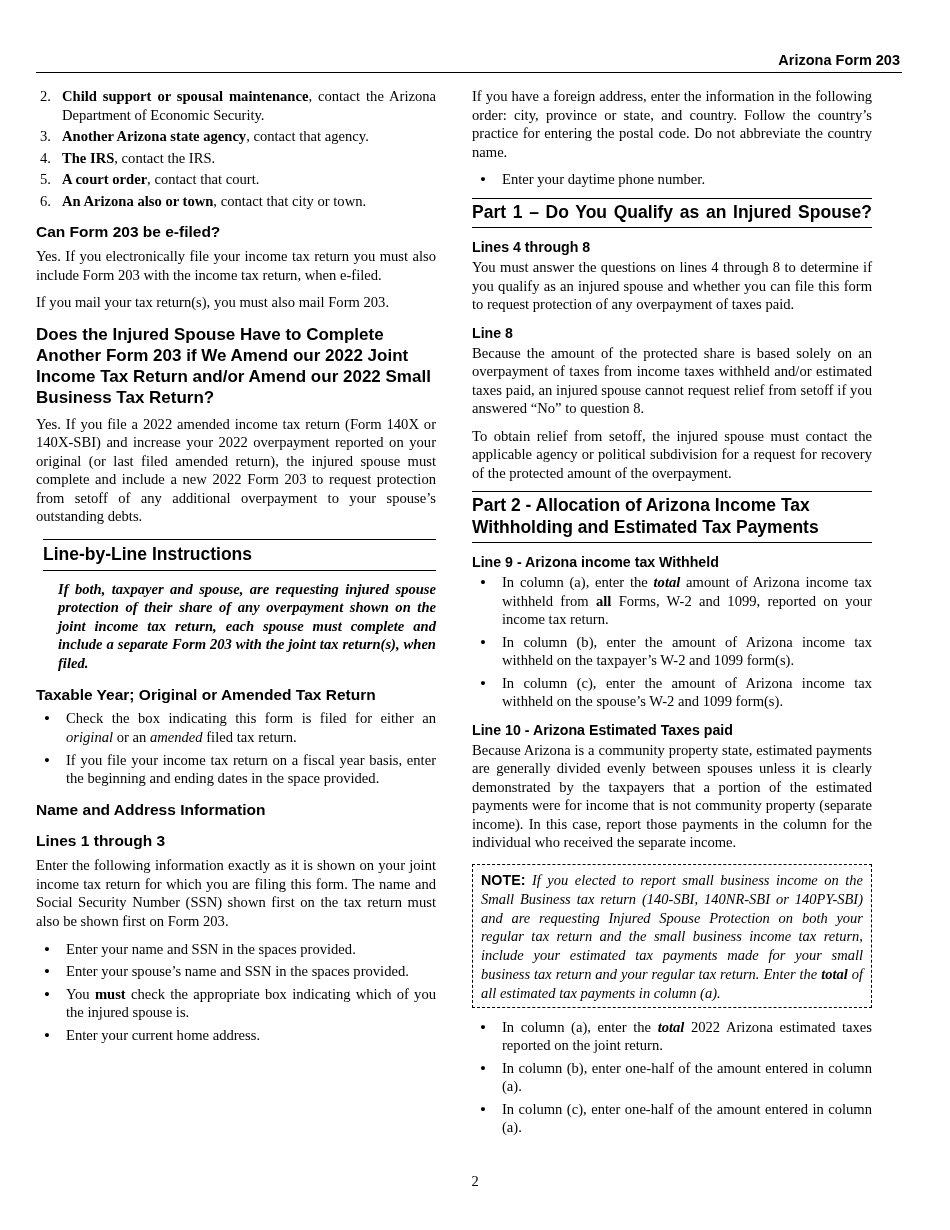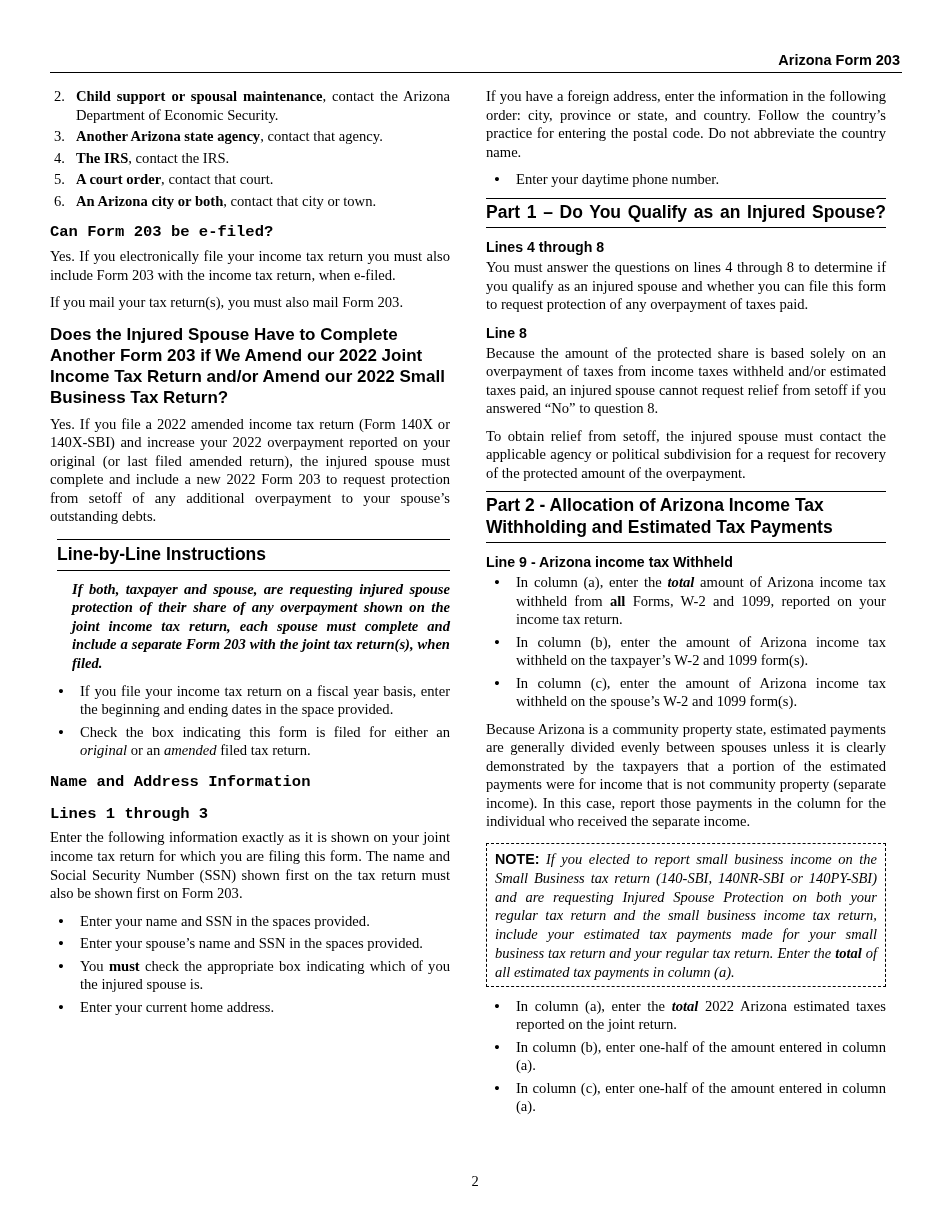--- a/index.html
+++ b/index.html
@@ -12,21 +12,21 @@
     height: 1230px;
     font-family: "Liberation Serif", serif;
     color: #000000;
     position: relative;
   }
   .page {
     position: relative;
     width: 950px;
     height: 1212px;
     box-sizing: border-box;
-    padding: 52px 48px 30px 50px;
+    padding: 52px 48px 30px 36px;
   }
   .header {
     text-align: right;
     font-family: "Liberation Sans", sans-serif;
     font-size: 14.5px;
     font-weight: bold;
     padding-right: 2px;
     padding-bottom: 4px;
   }
   .header-rule {
@@ -74,21 +74,21 @@
     margin-bottom: 4px;
   }
   ul.bullets > li::before {
     content: "\2022";
     position: absolute;
     left: 8px;
     top: -1px;
     font-size: 17px;
   }
   h2.sans {
-    font-family: Liberation Mono, monospace;
+    font-family: Liberation Sans, sans-serif;
     font-size: 15.5px;
     font-weight: bold;
     margin: 13px 0 5px 0;
     line-height: 1.22;
   }
   h3.sans-sm {
     font-family: "Liberation Sans", sans-serif;
     font-size: 14.2px;
     font-weight: bold;
     margin: 11px 0 3px 0;
@@ -195,44 +195,45 @@
         <li>
           <span class="num">4.</span>
           <b>The IRS</b><span>, contact the IRS.</span>
         </li>
         <li>
           <span class="num">5.</span>
           <b>A court order</b><span>, contact that court.</span>
         </li>
         <li>
           <span class="num">6.</span>
-          <b>An Arizona city or both</b><span>, contact that city or town.</span>
+          <b>An Arizona also or town</b><span>, contact that city or town.</span>
         </li>
       </ul>
 
       <h2 class="sans">Can Form 203 be e-filed?</h2>
       <p>Yes.  If you electronically file your income tax return you must also include Form 203 with the income tax return, when e-filed.</p>
       <p>If you mail your tax return(s), you must also mail Form 203.</p>
 
       <h2 class="big-sans">Does the Injured Spouse Have to Complete Another Form 203 if We Amend our 2022 Joint Income Tax Return and/or Amend our 2022 Small Business Tax Return?</h2>
       <p>Yes.  If you file a 2022 amended income tax return (Form 140X or 140X-SBI) and increase your 2022 overpayment reported on your original (or last filed amended return), the injured spouse must complete and include a new 2022 Form 203 to request protection from setoff of any additional overpayment to your spouse’s outstanding debts.</p>
 
 
       <div class="linebyline">
         <h2>Line-by-Line Instructions</h2>
       </div>
 
       <p class="italic-bold">If both, taxpayer and spouse, are requesting injured spouse protection of their share of any overpayment shown on the joint income tax return, each spouse must complete and include a separate Form 203 with the joint tax return(s), when filed.</p>
 
-      <ul class="bullets">
+      <h2 class="sans">Taxable Year; Original or Amended Tax Return</h2>
+      <ul class="bullets">
+        <li>
+          <span>Check the box indicating this form is filed for either an </span><i>original</i><span> or an </span><i>amended</i><span> filed tax return.</span>
+        </li>
         <li>
           <span>If you file your income tax return on a fiscal year basis, enter the beginning and ending dates in the space provided.</span>
-        </li>
-        <li>
-          <span>Check the box indicating this form is filed for either an </span><i>original</i><span> or an </span><i>amended</i><span> filed tax return.</span>
         </li>
       </ul>
 
       <h2 class="sans">Name and Address Information</h2>
       <h2 class="sans">Lines 1 through 3</h2>
       <p>Enter the following information exactly as it is shown on your joint income tax return for which you are filing this form.  The name and Social Security Number (SSN) shown first on the tax return must also be shown first on Form 203.</p>
 
       <ul class="bullets">
         <li>
           <span>Enter your name and SSN in the spaces provided.</span>
@@ -281,20 +282,21 @@
           <span>In column (a), enter the </span><span class="bi">total</span><span> amount of Arizona income tax withheld from </span><b>all</b><span> Forms, W-2 and 1099, reported on your income tax return.</span>
         </li>
         <li>
           <span>In column (b), enter the amount of Arizona income tax withheld on the taxpayer’s W-2 and 1099 form(s).</span>
         </li>
         <li>
           <span>In column (c), enter the amount of Arizona income tax withheld on the spouse’s W-2 and 1099 form(s).</span>
         </li>
       </ul>
 
+      <h3 class="sans-sm">Line 10 - Arizona Estimated Taxes paid</h3>
       <p>Because Arizona is a community property state, estimated payments are generally divided evenly between spouses unless it is clearly demonstrated by the taxpayers that a portion of the estimated payments were for income that is not community property (separate income).  In this case, report those payments in the column for the individual who received the separate income.</p>
 
       <div class="note-box">
         <p>
           <span class="note-label">NOTE:</span>
           <span>If you elected to report small business income on the Small Business tax return (140-SBI, 140NR-SBI or 140PY-SBI) and are requesting Injured Spouse Protection on both your regular tax return and the small business income tax return, include your estimated tax payments made for your small business tax return and your regular tax return.  Enter the </span><b>total</b><span> of all estimated tax payments in column (a).</span>
         </p>
       </div>
 
       <ul class="bullets">

